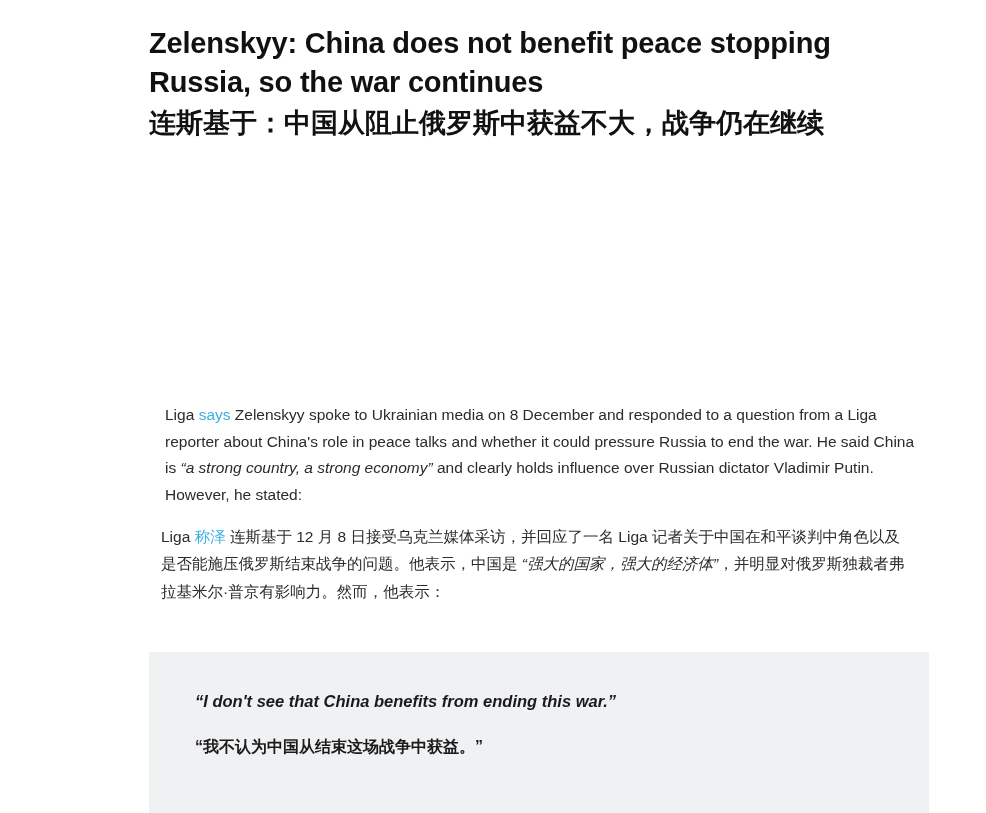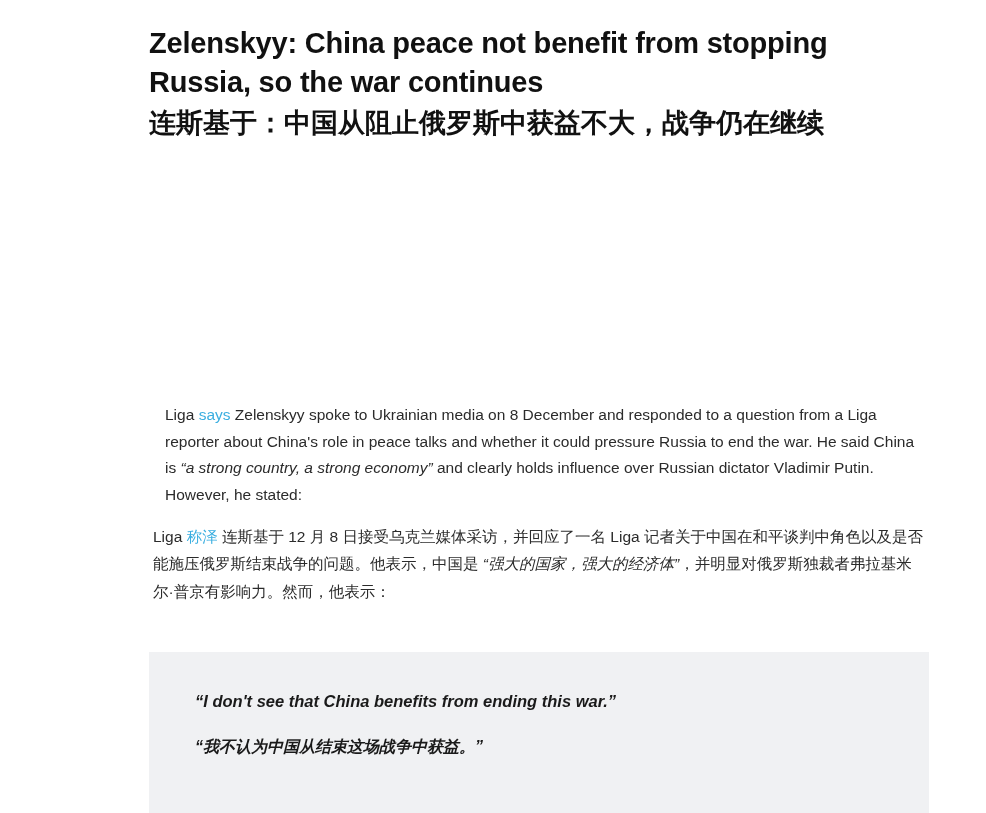--- a/index.html
+++ b/index.html
@@ -51,21 +51,21 @@
     top: 402px;
     width: 778px;
   }
   p.para {
     margin: 0 0 14px 16px;
     font-size: 15.5px;
     line-height: 1.72;
     color: #2b2b2b;
   }
   p.para-cn {
-    margin: 4px;
+    margin: 12px;
     font-size: 15.5px;
     line-height: 1.78;
     color: #2b2b2b;
   }
   .src-link {
     color: #3aaee0;
     text-decoration: none;
   }
   .italic {
     font-style: italic;
@@ -85,33 +85,32 @@
     margin: 0 0 22px 0;
     font-size: 16.5px;
     font-style: italic;
     font-weight: bold;
     line-height: 1.4;
     color: #1a1a1a;
   }
   .quote-cn {
     margin: 0;
     font-size: 16px;
-    font-style: italic;
     font-weight: bold;
     line-height: 1.5;
     color: #1a1a1a;
   }
 </style>
 </head>
 <body>
 
 <div class="page">
 
   <div class="content">
-    <h1 class="headline">Zelenskyy: China peace not benefit from stopping Russia, so the war continues</h1>
+    <h1 class="headline">Zelenskyy: China does not benefit peace stopping Russia, so the war continues</h1>
     <h2 class="headline-cn">连斯基于：中国从阻止俄罗斯中获益不大，战争仍在继续</h2>
   </div>
 
   <div class="body-block">
 
     <p class="para">
       <span>Liga</span><span>&nbsp;</span><a class="src-link" href="#">says</a><span> Zelenskyy spoke to Ukrainian media on 8 December and responded to a question from a Liga reporter about China's role in peace talks and whether it could pressure Russia to end the war. He said China is </span><span class="italic">“a strong country, a strong economy”</span><span> and clearly holds influence over Russian dictator Vladimir Putin. However, he stated:</span>
     </p>
 
     <p class="para-cn">

